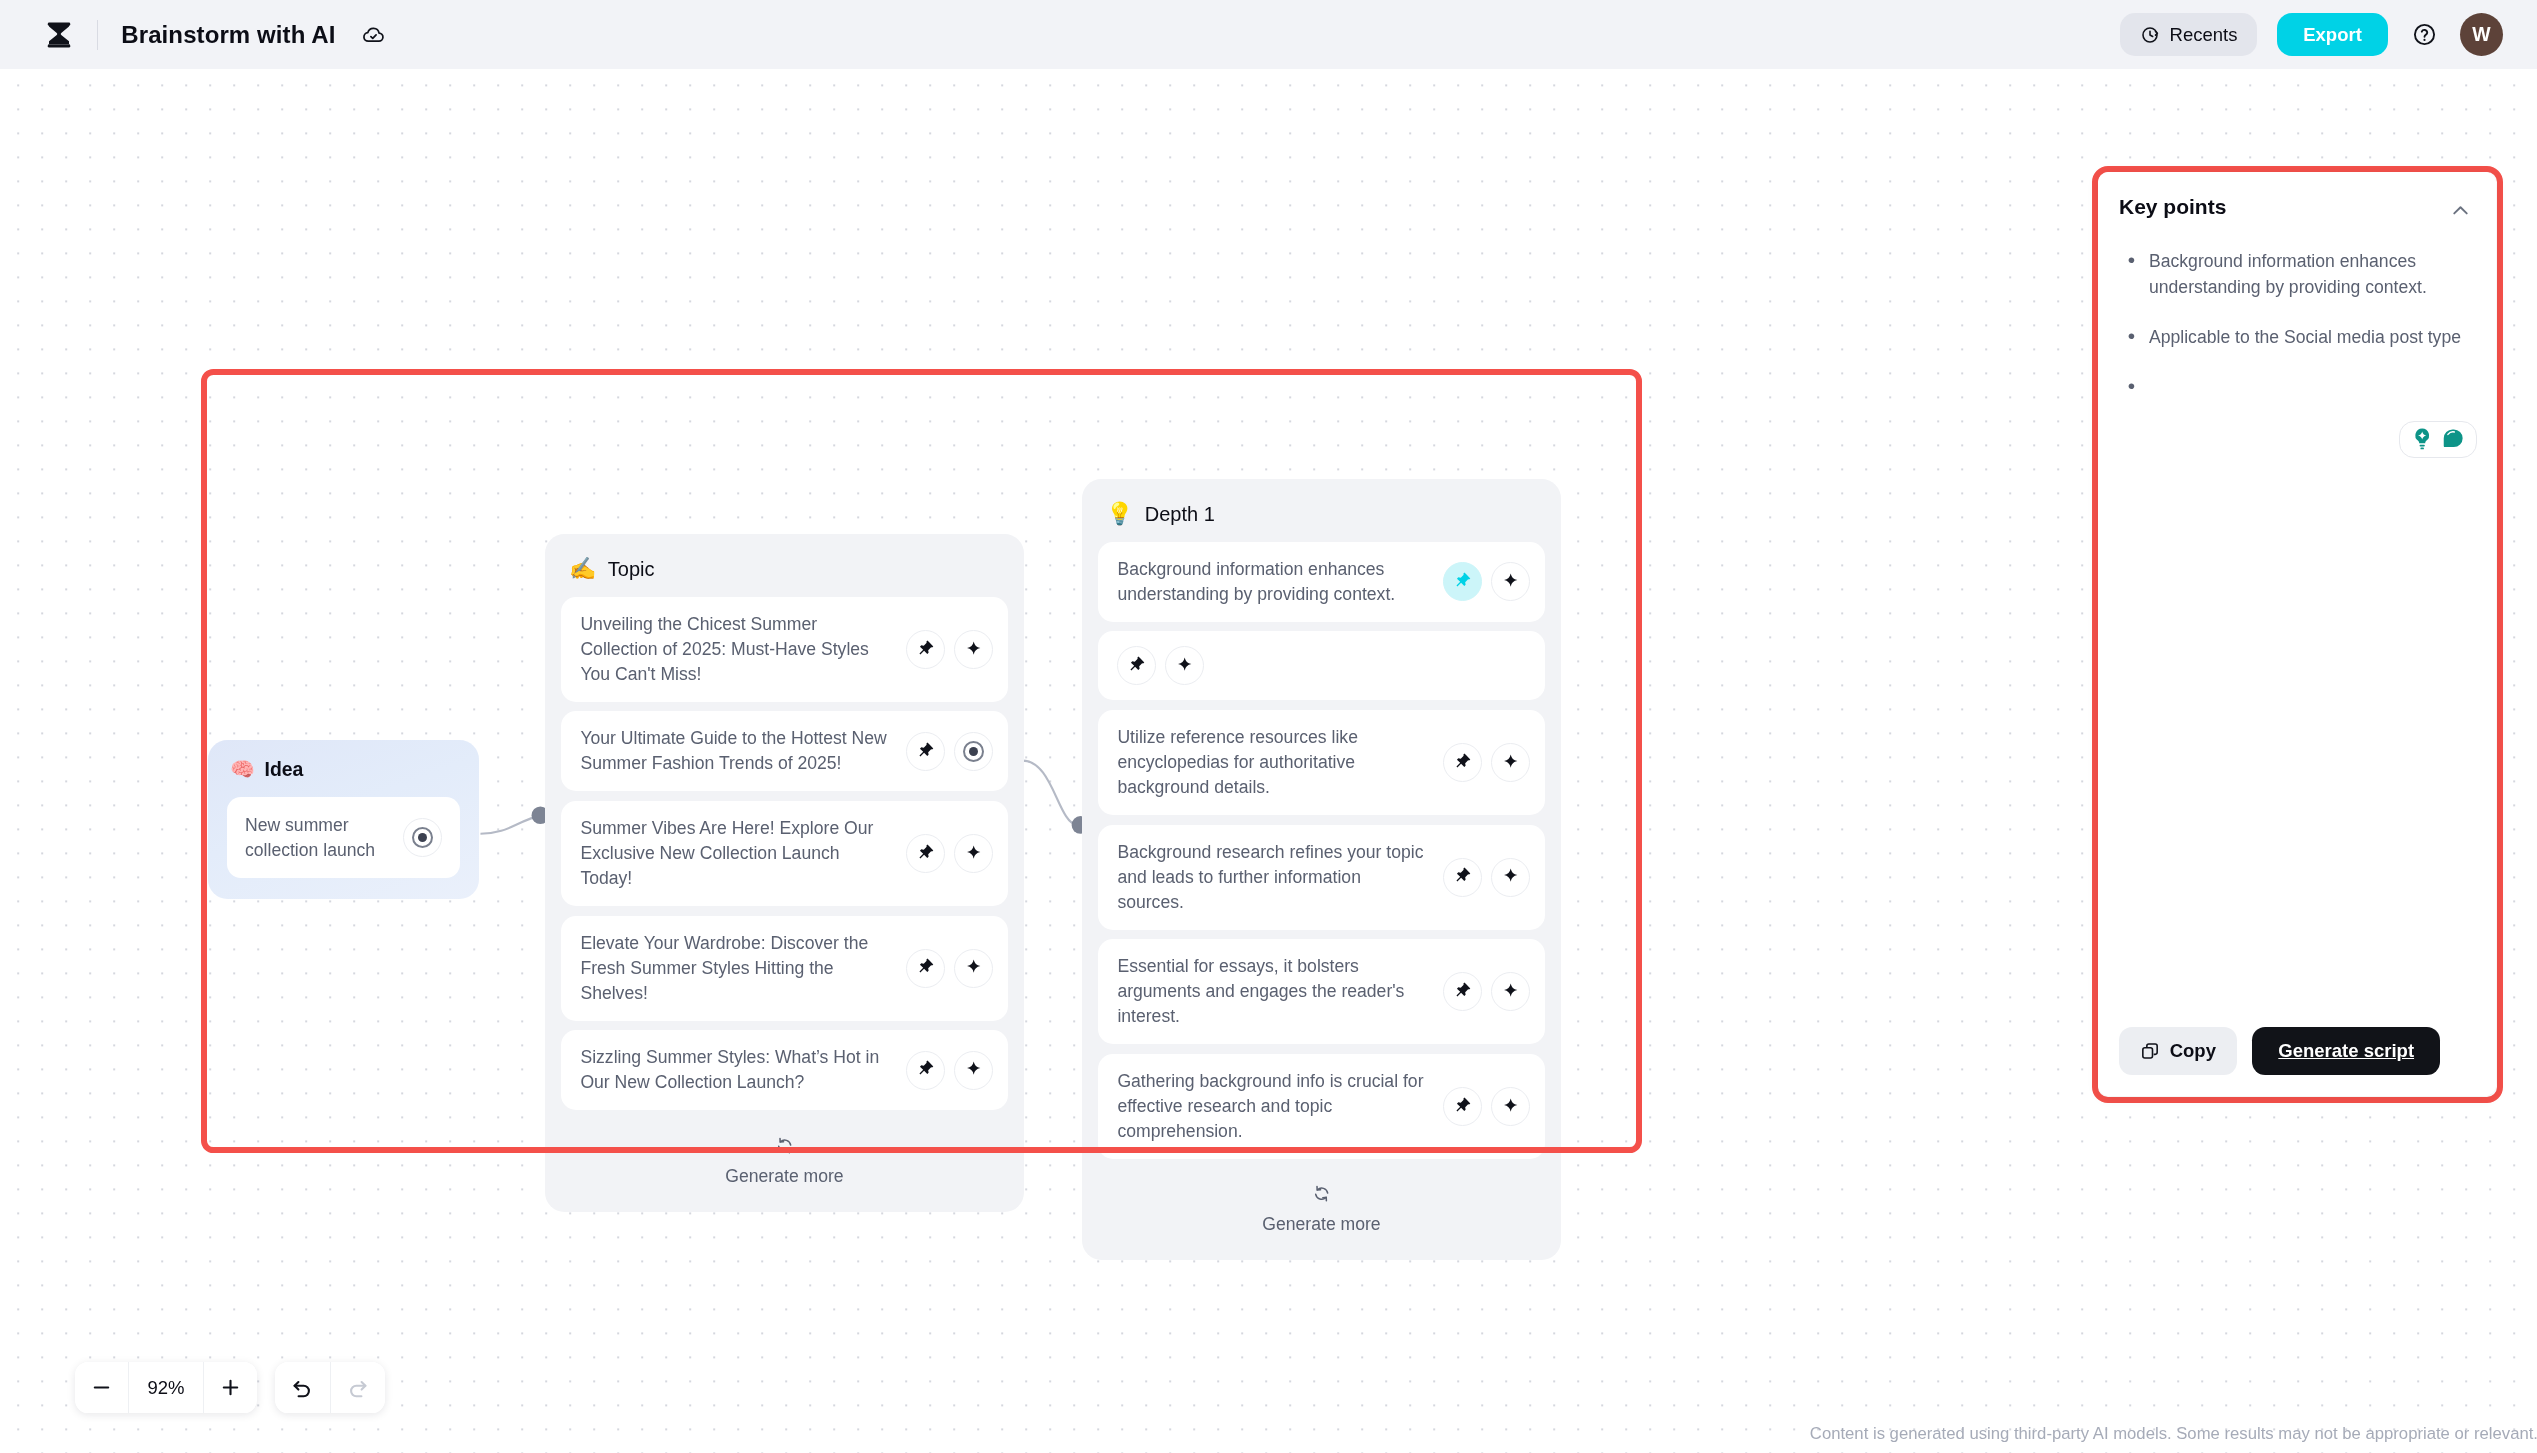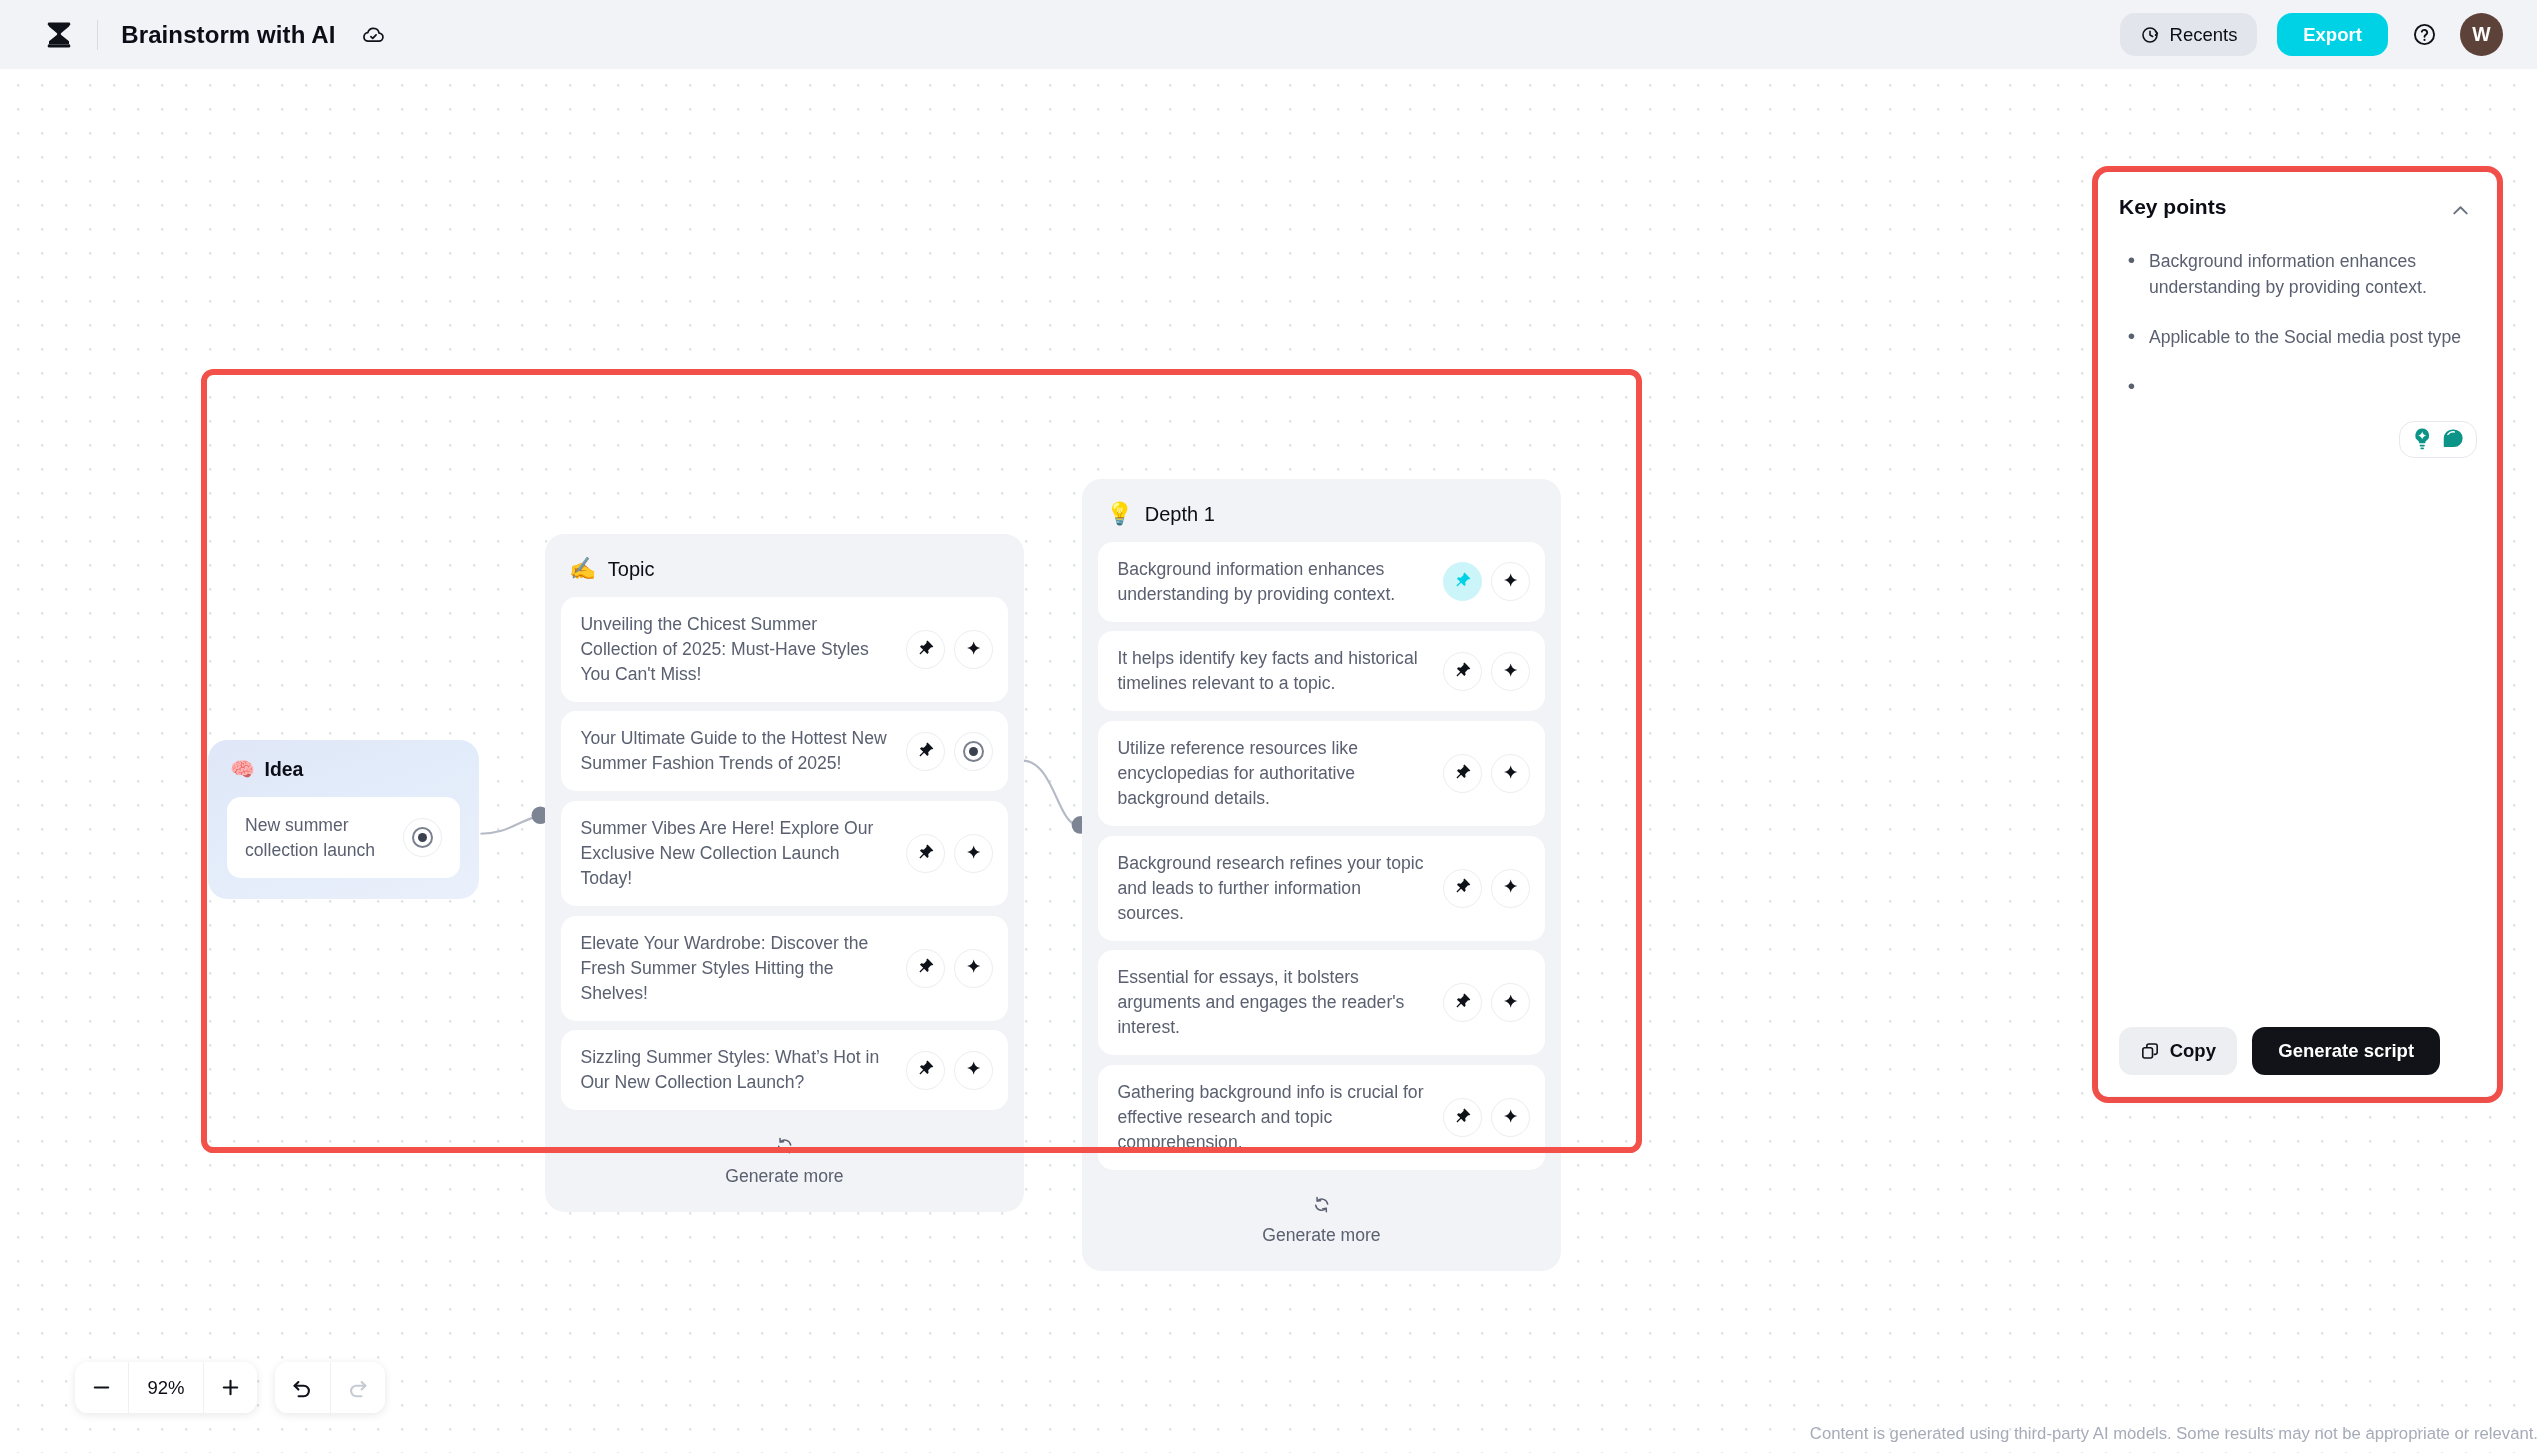--- a/index.html
+++ b/index.html
@@ -153,21 +153,21 @@
     padding: 4.4px 8.8px; z-index: 45; cursor: pointer;
   }
   .kp-foot { display: flex; align-items: center; gap: 15px; margin-top: auto; }
   .kp-copy {
     display: flex; align-items: center; gap: 9.7px;
     background: #eceef2; border-radius: 13.2px; height: 48px; padding: 0 21px;
     font-size: 18.5px; font-weight: bold; color: #0c0d16; cursor: pointer; border: none;
   }
   .kp-gen {
     background: #111318; color: #ffffff; border: none; border-radius: 13.2px;
-    height: 48px; padding: 0 26.4px; font-size: 18.5px; font-weight: bold; cursor: pointer;
+    height: 48px; padding: 0 26.4px; font-size: 18.5px; font-weight: bold; cursor: pointer; text-decoration: underline;
   }
 
   
   .zoom-bar {
     position: absolute; left: 75px; top: 1293px;
     display: flex; align-items: center; gap: 17.6px; z-index: 30;
   }
   .zoom-group {
     display: flex; align-items: center;
     background: #ffffff; border-radius: 13.2px;
@@ -373,21 +373,20 @@
         </div>
         <div class="act-btn">
           <svg width="19.4" height="19.4" viewBox="0 0 24 24" fill="#10121a">
               <path d="M12 1.8c.9 4.6 3.6 7.3 8.2 8.2-4.6.9-7.3 3.6-8.2 8.2-.9-4.6-3.6-7.3-8.2-8.2 4.6-.9 7.3-3.6 8.2-8.2z"></path>
             </svg>
         </div>
       </div>
     </div>
 
     <div class="node-item">
-      <div class="node-item-text">It helps identify key facts and historical timelines relevant to a topic.</div>
       <div class="node-actions">
         <div class="act-btn">
           <svg width="19.4" height="19.4" viewBox="0 0 24 24" fill="#10121a">
               <path d="M16.1 2.6l5.3 5.3-1.5 1.5-1.2-.4-3.6 3.6.5 3.1-1.6 1.6-4-4-4.6 4.6-1.1-1.1 4.6-4.6-4-4 1.6-1.6 3.1.5 3.6-3.6-.4-1.2 1.3-1.7z"></path>
             </svg>
         </div>
         <div class="act-btn">
           <svg width="19.4" height="19.4" viewBox="0 0 24 24" fill="#10121a">
               <path d="M12 1.8c.9 4.6 3.6 7.3 8.2 8.2-4.6.9-7.3 3.6-8.2 8.2-.9-4.6-3.6-7.3-8.2-8.2 4.6-.9 7.3-3.6 8.2-8.2z"></path>
             </svg>

